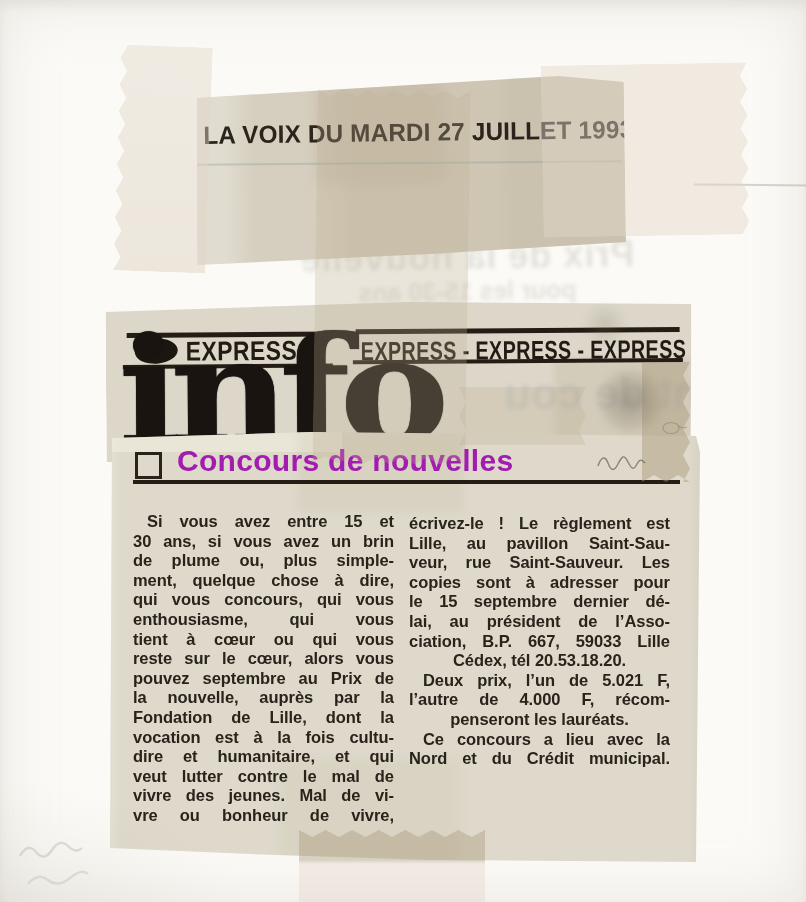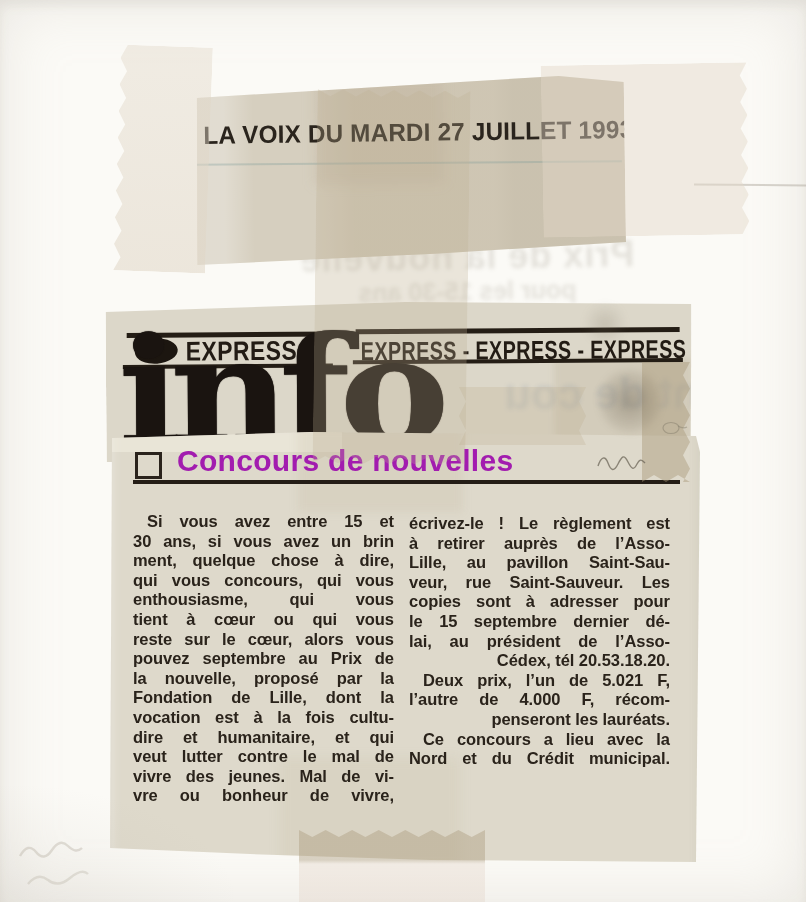--- a/index.html
+++ b/index.html
@@ -57,21 +57,21 @@
   .article .low-stain{position:absolute;left:170px;top:330px;width:180px;height:110px;background:rgba(176,162,132,.10);filter:blur(6px);}
   .headline-row{position:absolute;left:25px;top:14px;display:flex;gap:15px;align-items:flex-start;}
   .hl-square{width:21px;height:21px;border:3px solid #2a231c;margin-top:10px;flex:0 0 auto;}
   .hl-text{font-weight:bold;font-size:30px;line-height:37px;color:#a21caf;letter-spacing:.3px;white-space:nowrap;}
   .hl-rule{position:absolute;left:23px;top:52px;width:547px;height:3.5px;background:#241d16;}
   .col{position:absolute;width:261px;font-weight:bold;font-size:16.5px;line-height:19.6px;color:#2a231b;
         letter-spacing:-.05px;}
   .col-left{left:23px;top:84px;}
   .col-right{left:299px;top:86px;}
   .ln{text-align:justify;text-align-last:justify;white-space:nowrap;}
-  .ln.nj{text-align:right;text-align-last:auto;}
+  .ln.nj{text-align:center;text-align-last:auto;}
   .ln.ind{text-indent:14px;}
 
   
   .tape{position:absolute;}
   .tape-1{left:117px;top:46px;width:92px;height:226px;background:linear-gradient(rgba(224,214,198,.40),rgba(224,214,198,.55));transform:rotate(2deg);}
   .tape-2{left:542px;top:64px;width:206px;height:172px;background:rgba(226,216,200,.45);transform:rotate(-1deg);}
   .tape-3{left:315px;top:90px;width:153px;height:374px;background:rgba(192,176,146,.28);transform:rotate(.8deg);}
   .tape-4{left:299px;top:830px;width:186px;height:74px;background:linear-gradient(rgba(170,154,124,.42) 0 30px,rgba(222,204,190,.30) 34px);}
   .tape-5{left:642px;top:362px;width:48px;height:120px;background:rgba(168,152,122,.45);}
   .tape-6{left:459px;top:387px;width:127px;height:58px;background:rgba(186,170,140,.25);}
@@ -121,42 +121,43 @@
     <div class="mid-stain"></div>
     <div class="low-stain"></div>
     <div class="headline-row">
       <span class="hl-square"></span>
       <span class="hl-text">Concours de nouvelles</span>
     </div>
     <div class="hl-rule"></div>
     <div class="col col-left">
         <div class="ln ind">Si vous avez entre 15 et</div>
         <div class="ln">30 ans, si vous avez un brin</div>
+        <div class="ln">de plume ou, plus simple-</div>
         <div class="ln">ment, quelque chose à dire,</div>
         <div class="ln">qui vous concours, qui vous</div>
         <div class="ln">enthousiasme, qui vous</div>
         <div class="ln">tient à cœur ou qui vous</div>
         <div class="ln">reste sur le cœur, alors vous</div>
         <div class="ln">pouvez septembre au Prix de</div>
-        <div class="ln">la nouvelle, proposé par la</div>
+        <div class="ln">la nouvelle, auprès par la</div>
         <div class="ln">Fondation de Lille, dont la</div>
         <div class="ln">vocation est à la fois cultu-</div>
         <div class="ln">dire et humanitaire, et qui</div>
         <div class="ln">veut lutter contre le mal de</div>
         <div class="ln">vivre des jeunes. Mal de vi-</div>
         <div class="ln">vre ou bonheur de vivre,</div>
       </div>
     <div class="col col-right">
         <div class="ln">écrivez-le ! Le règlement est</div>
-        <div class="ln">à retirer auprès de l’Asso-</div>
         <div class="ln">Lille, au pavillon Saint-Sau-</div>
         <div class="ln">veur, rue Saint-Sauveur. Les</div>
         <div class="ln">copies sont à adresser pour</div>
         <div class="ln">le 15 septembre dernier dé-</div>
         <div class="ln">lai, au président de l’Asso-</div>
+        <div class="ln">ciation, B.P. 667, 59033 Lille</div>
         <div class="ln nj">Cédex, tél 20.53.18.20.</div>
         <div class="ln ind">Deux prix, l’un de 5.021 F,</div>
         <div class="ln">l’autre de 4.000 F, récom-</div>
         <div class="ln nj">penseront les lauréats.</div>
         <div class="ln ind">Ce concours a lieu avec la</div>
         <div class="ln">Nord et du Crédit municipal.</div>
       </div>
   </div>
 
   <div class="tape tape-1" style="clip-path: polygon(0px 0px, 92px 0px, 92px 226px, 0px 226px, 0px 226px, 7px 212.7px, 0px 199.4px, 7px 186.1px, 0px 172.8px, 7px 159.5px, 0px 146.2px, 7px 132.9px, 0px 119.6px, 7px 106.4px, 0px 93.1px, 7px 79.8px, 0px 66.5px, 7px 53.2px, 0px 39.9px, 7px 26.6px, 0px 13.3px, 7px 0px);"></div>

